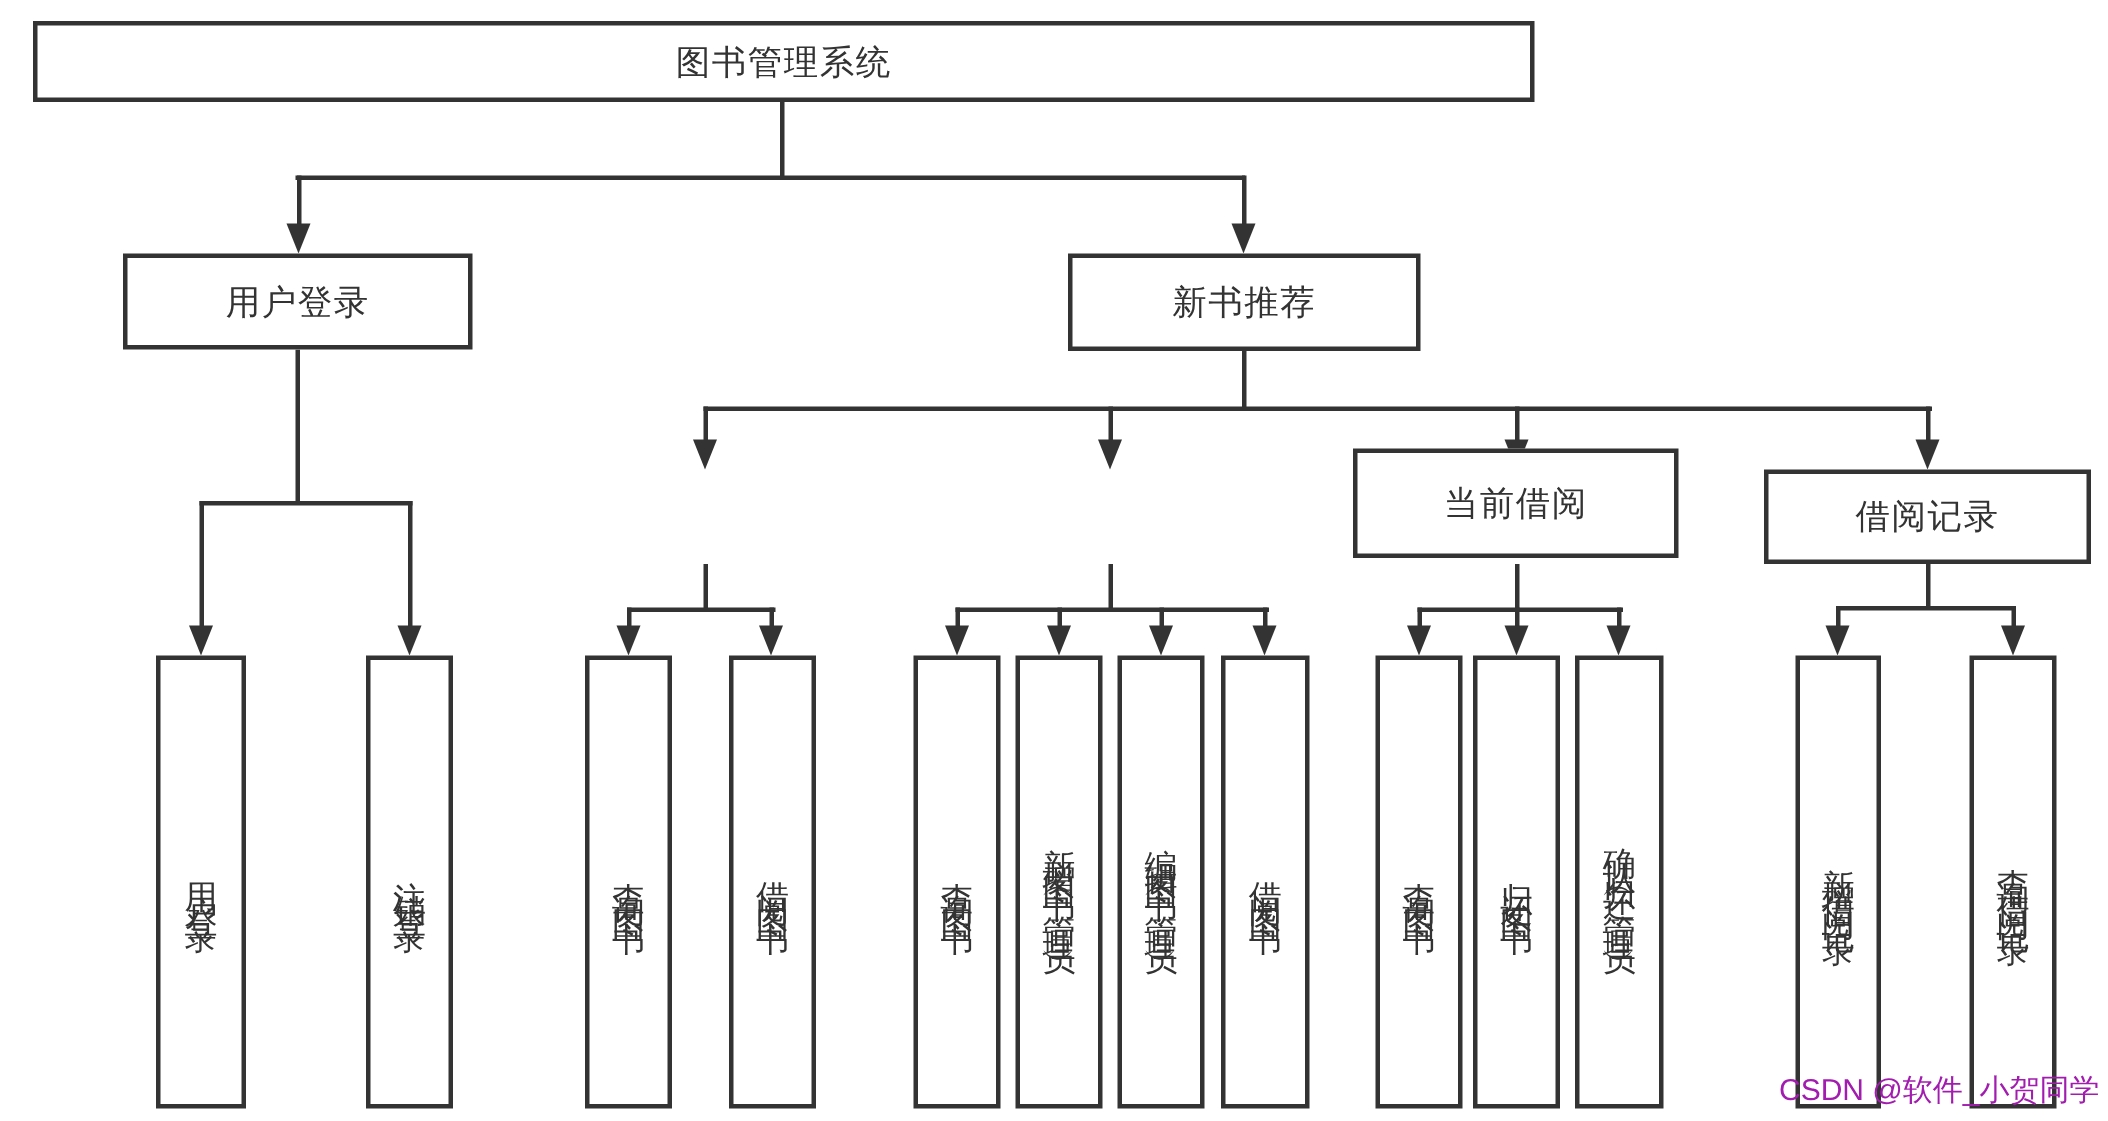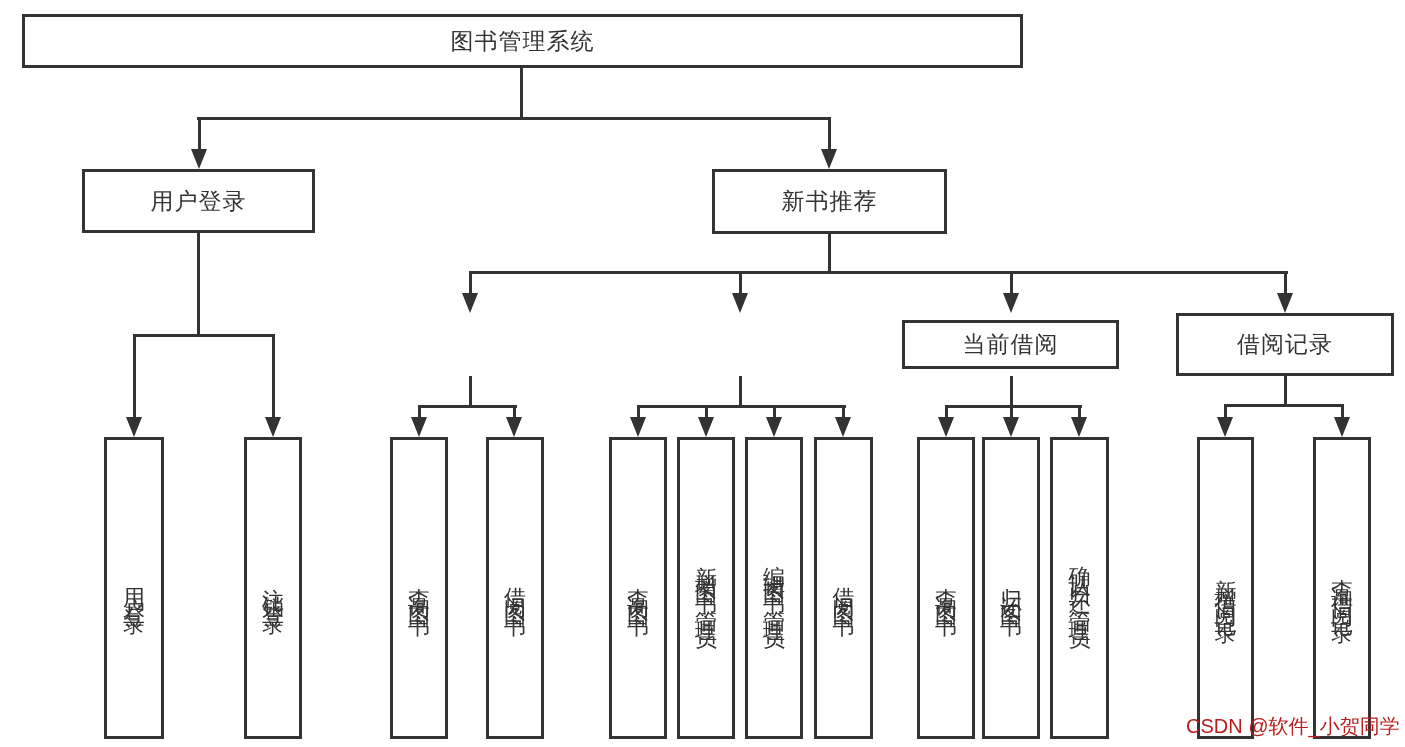--- a/index.html
+++ b/index.html
@@ -20,34 +20,34 @@
   }
   .vline { position:absolute; width:3px; background:#333333; z-index:1; }
   .hline { position:absolute; height:3px; background:#333333; z-index:1; }
   .ah {
     position:absolute; width:0; height:0; z-index:1;
     border-left:8px solid transparent; border-right:8px solid transparent;
     border-top:20px solid #333333;
   }
   .watermark {
     position:absolute; left:1186px; top:713px; font-size:20px;
-    color:#b91c1c; white-space:nowrap; z-index:5;
+    color:#a21caf; white-space:nowrap; z-index:5;
   }
 </style>
 </head>
 <body>
 
 <div class="canvas">
 
   <div class="box" style="left:22px;top:14px;width:1001px;height:54px">图书管理系统</div>
 
   <div class="box" style="left:82px;top:169px;width:233px;height:64px">用户登录</div>
   <div class="box" style="left:712px;top:169px;width:235px;height:65px">新书推荐</div>
 
-  <div class="box" style="left:902px;top:320px;width:217px;height:49px">当前借阅</div>
+  <div class="box" style="left:902px;top:299px;width:217px;height:73px">当前借阅</div>
   <div class="box" style="left:1176px;top:313px;width:218px;height:63px">借阅记录</div>
 
   <div class="box leafbox" style="left:104px;top:437px;width:60px;height:302px">
     <span class="vtext">用户登录</span>
   </div>
   <div class="box leafbox" style="left:244px;top:437px;width:58px;height:302px">
     <span class="vtext">注销登录</span>
   </div>
 
   <div class="box leafbox" style="left:390px;top:437px;width:58px;height:302px">

